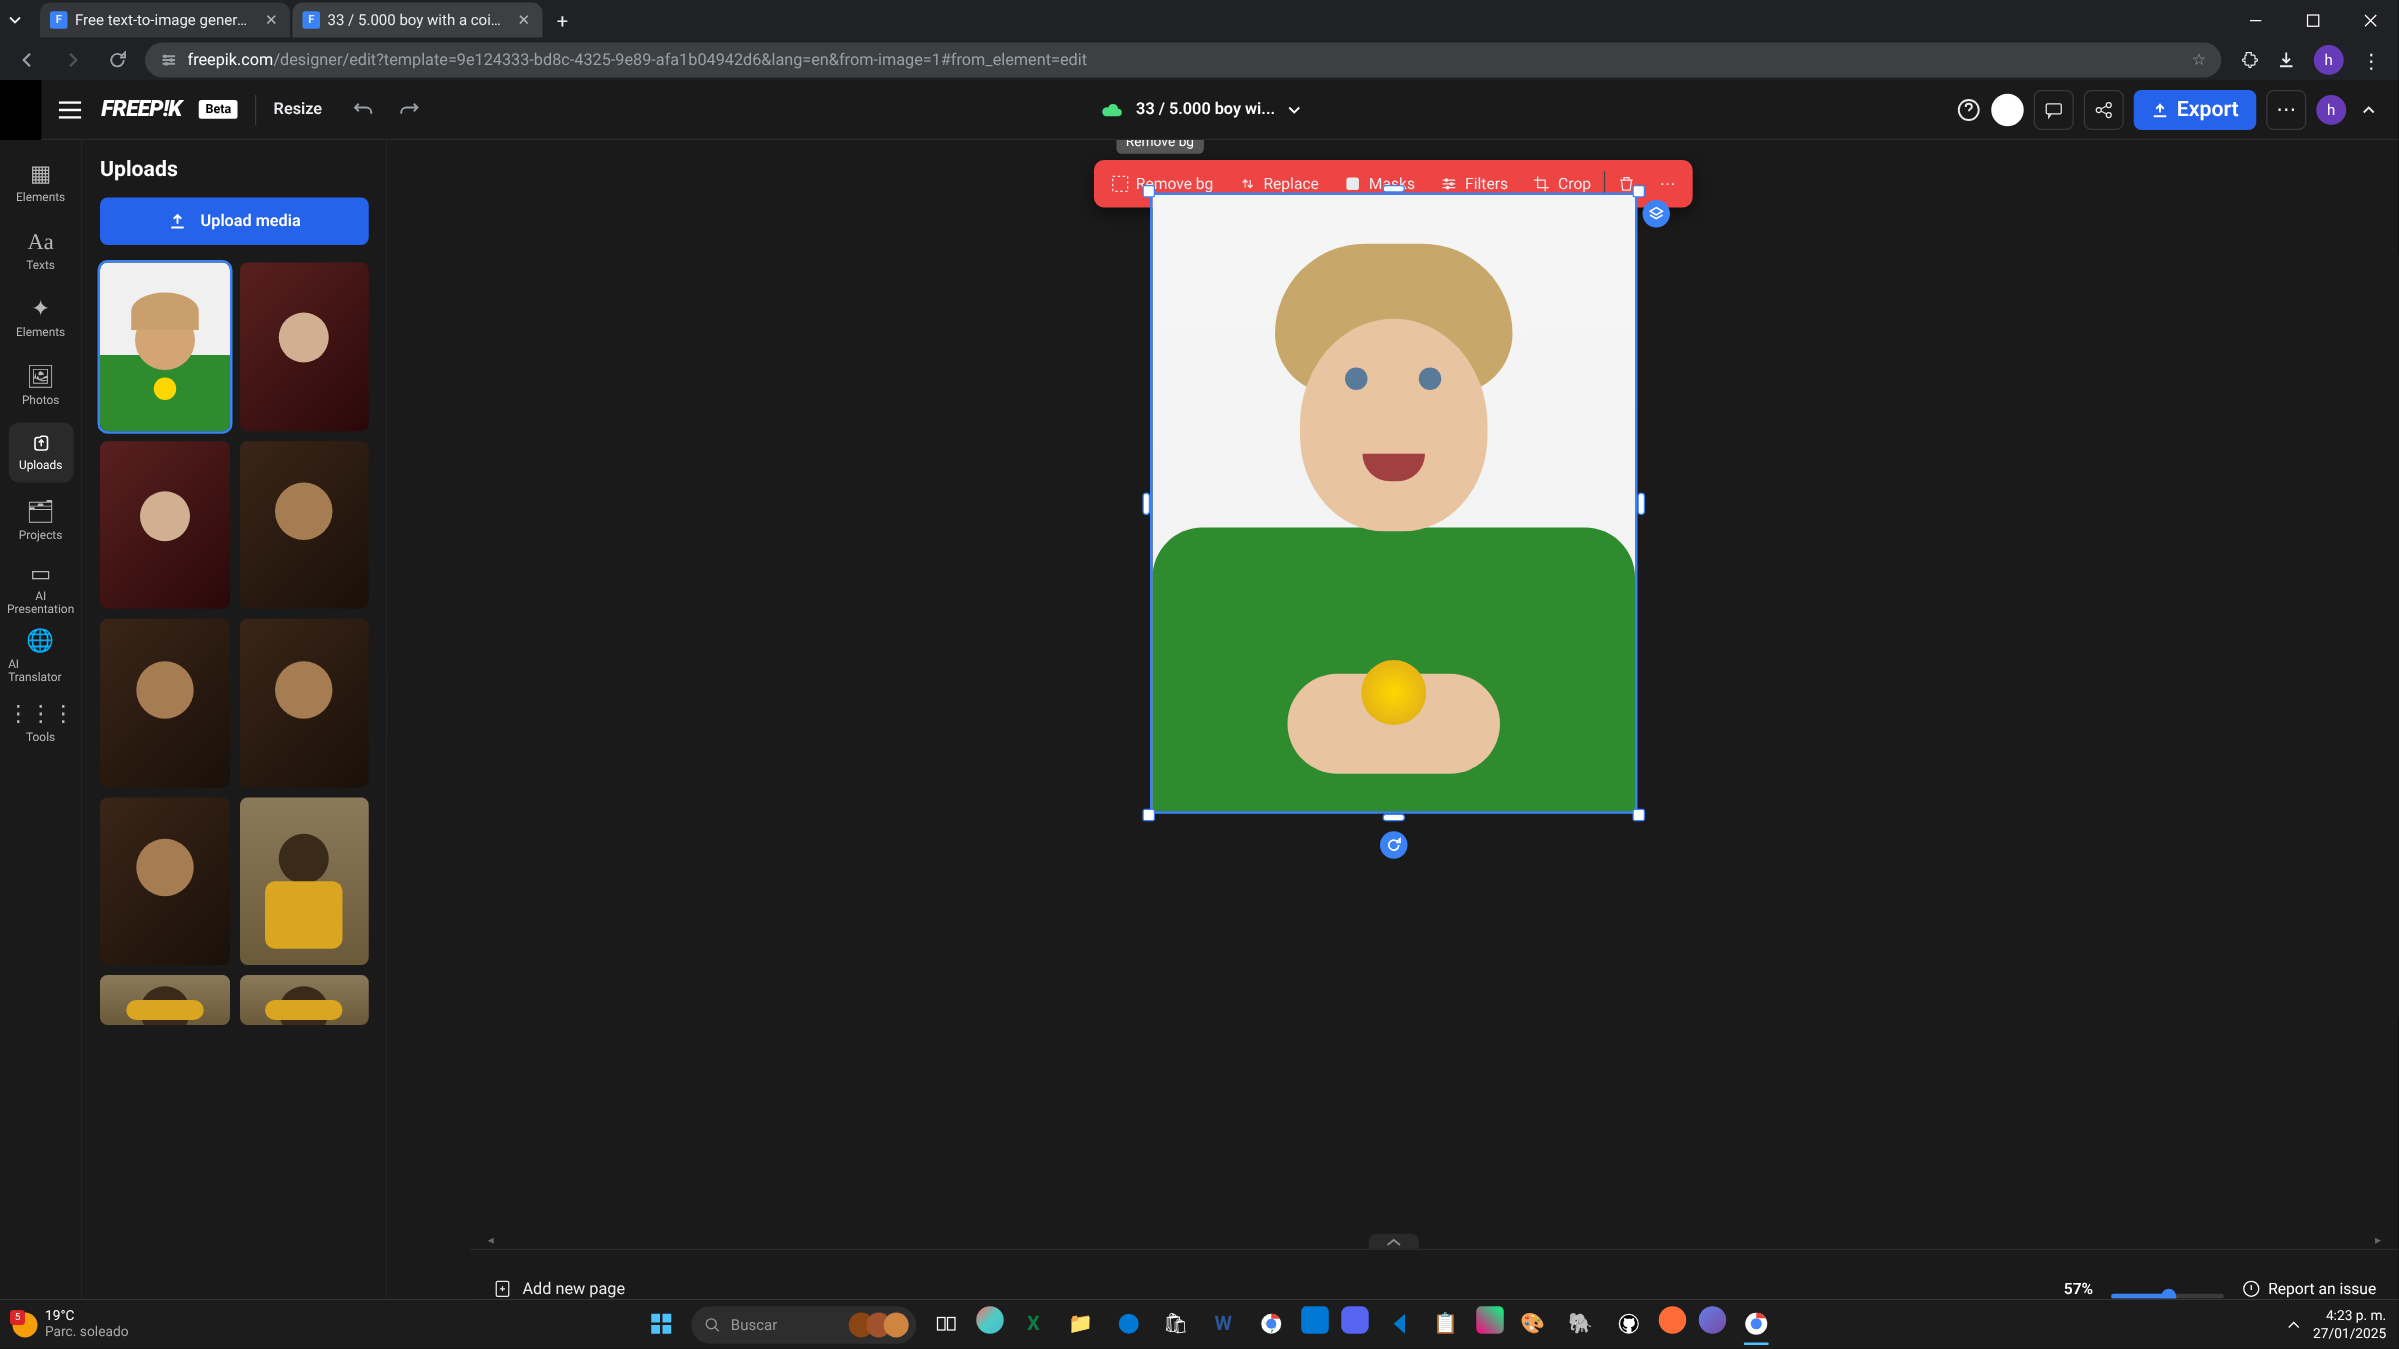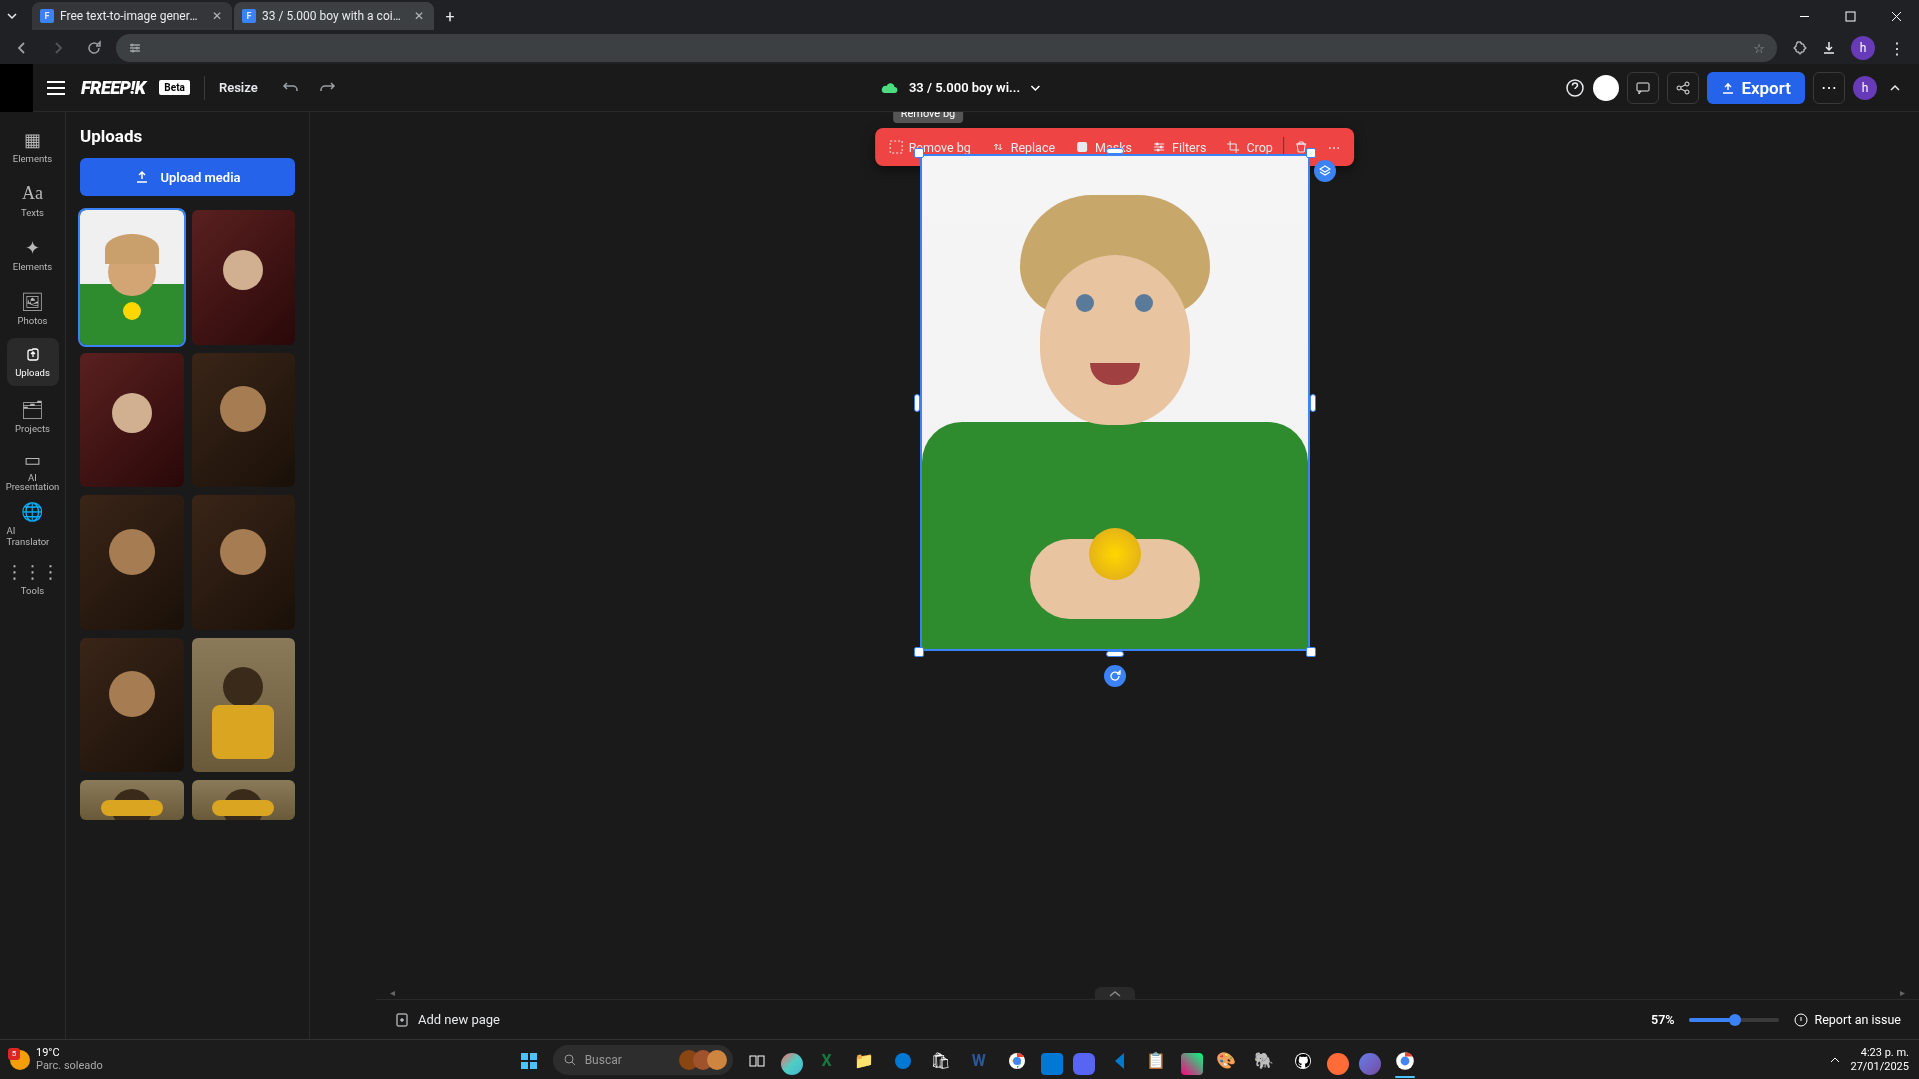--- a/index.html
+++ b/index.html
@@ -102,39 +102,39 @@
 .sel-handle.tl { top:-6px; left:-6px; } .sel-handle.tr { top:-6px; right:-6px; }
 .sel-handle.bl { bottom:-6px; left:-6px; } .sel-handle.br { bottom:-6px; right:-6px; }
 .sel-handle.tc { top:-6px; left:50%; transform:translateX(-50%); width:18px; height:6px; border-radius:3px; }
 .sel-handle.bc { bottom:-6px; left:50%; transform:translateX(-50%); width:18px; height:6px; border-radius:3px; }
 .sel-handle.lc { left:-6px; top:50%; transform:translateY(-50%); width:6px; height:18px; border-radius:3px; }
 .sel-handle.rc { right:-6px; top:50%; transform:translateY(-50%); width:6px; height:18px; border-radius:3px; }
 .rotate-handle { position:absolute; bottom:-36px; left:50%; transform:translateX(-50%); width:22px; height:22px; background:#3b82f6; border-radius:50%; display:flex; align-items:center; justify-content:center; color:#fff; }
 .layer-badge { position:absolute; right:-26px; top:6px; width:22px; height:22px; background:#3b82f6; border-radius:50%; display:flex; align-items:center; justify-content:center; }
 
 
-.bottom-bar { position:absolute; bottom:0; left:66px; right:0; height:40px; background:#1a1a1a; border-top:1px solid #2a2a2a; display:flex; align-items:center; padding:0 18px; gap:14px; }
+.bottom-bar { position:absolute; bottom:0; left:66px; right:0; height:40px; background:#1a1a1a; border-top:1px solid #2a2a2a; display:flex; align-items:flex-end; padding:0 18px; gap:14px; }
 .bottom-bar .spacer { flex:1; }
 .add-page { display:flex; align-items:center; gap:8px; font-size:13px; color:#e8eaed; }
 .zoom-pct { font-size:12.5px; font-weight:600; }
 .zoom-slider { width:90px; height:4px; background:#3a3a3a; border-radius:2px; position:relative; }
 .zoom-fill { position:absolute; left:0; top:0; bottom:0; width:55%; background:#3b82f6; border-radius:2px; }
 .zoom-thumb { position:absolute; left:52%; top:50%; transform:translate(-50%,-50%); width:12px; height:12px; background:#3b82f6; border-radius:50%; }
 .report-issue { display:flex; align-items:center; gap:6px; font-size:12.5px; }
 .expand-tab { position:absolute; bottom:38px; left:50%; transform:translateX(-50%); width:40px; height:14px; background:#2a2a2a; border-radius:6px 6px 0 0; display:flex; align-items:center; justify-content:center; color:#888; }
 .h-scroll { position:absolute; bottom:42px; left:80px; right:14px; height:10px; display:flex; align-items:center; justify-content:space-between; }
 .h-scroll span { color:#666; font-size:10px; }
 
 
 .taskbar { position:absolute; bottom:0; left:0; right:0; height:40px; background:#1c1c1c; display:flex; align-items:center; padding:0 10px; gap:6px; border-top:1px solid #333; }
 .weather { display:flex; align-items:center; gap:6px; font-size:11px; }
 .weather-icon { width:20px; height:20px; background:#f59e0b; border-radius:50%; position:relative; }
 .weather-badge { position:absolute; top:-2px; left:-2px; width:12px; height:12px; background:#dc2626; border-radius:3px; font-size:8px; display:flex; align-items:center; justify-content:center; }
 .weather-text { display:flex; flex-direction:column; line-height:1.1; }
-.tb-center { margin:0 auto; display:flex; align-items:flex-end; gap:10px; }
+.tb-center { margin:0 auto; display:flex; align-items:flex-start; gap:10px; }
 .tb-search { width:180px; height:30px; background:#2d2d2d; border-radius:15px; display:flex; align-items:center; padding:0 10px; gap:8px; font-size:12px; color:#999; position:relative; }
 .tb-search-imgs { position:absolute; right:6px; display:flex; }
 .tb-search-imgs span { width:20px; height:20px; border-radius:50%; margin-left:-6px; }
 .tb-icon { width:28px; height:28px; display:flex; align-items:center; justify-content:center; border-radius:4px; }
 .tb-right { display:flex; align-items:center; gap:10px; font-size:11px; }
 .tb-time { text-align:right; line-height:1.2; }
 
 svg { display:block; }
 </style>
 </head>
@@ -194,20 +194,21 @@
         <path d="M13 8a5 5 0 11-1.5-3.5L14 2v4h-4" stroke="currentColor" fill="none" stroke-width="1.5"></path>
       </svg>
     </div>
   <div class="url-field">
     <svg width="14" height="14" viewBox="0 0 14 14">
         <path d="M2 4h10M2 7h10M2 10h10" stroke="#9aa0a6" stroke-width="1.5"></path>
         <circle cx="4" cy="4" r="1.5" fill="#9aa0a6"></circle>
         <circle cx="9" cy="7" r="1.5" fill="#9aa0a6"></circle>
         <circle cx="5" cy="10" r="1.5" fill="#9aa0a6"></circle>
       </svg>
+    <span><span class="url-host">freepik.com</span><span class="url-path">/designer/edit?template=9e124333-bd8c-4325-9e89-afa1b04942d6&amp;lang=en&amp;from-image=1#from_element=edit</span></span>
     <span style="flex:1"></span>
     <span class="url-star">☆</span>
   </div>
   <div class="url-icons">
     <span class="url-icon">
         <svg width="16" height="16" viewBox="0 0 16 16">
           <path d="M6 2h4v2h2a1 1 0 011 1v2h1a1 1 0 010 2h-1v2a1 1 0 01-1 1h-2v1a1 1 0 01-2 0v-1H6a1 1 0 01-1-1V9H4a1 1 0 010-2h1V5a1 1 0 011-1V2z" stroke="currentColor" fill="none"></path>
         </svg>
       </span>
     <span class="url-icon">

